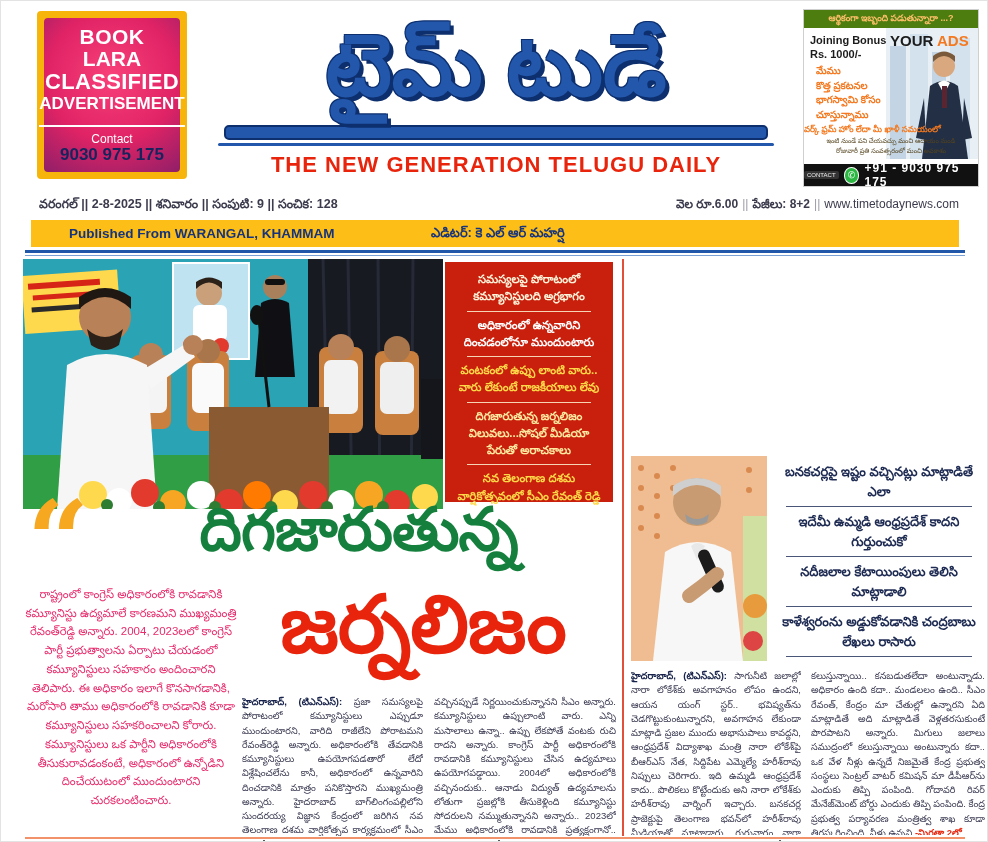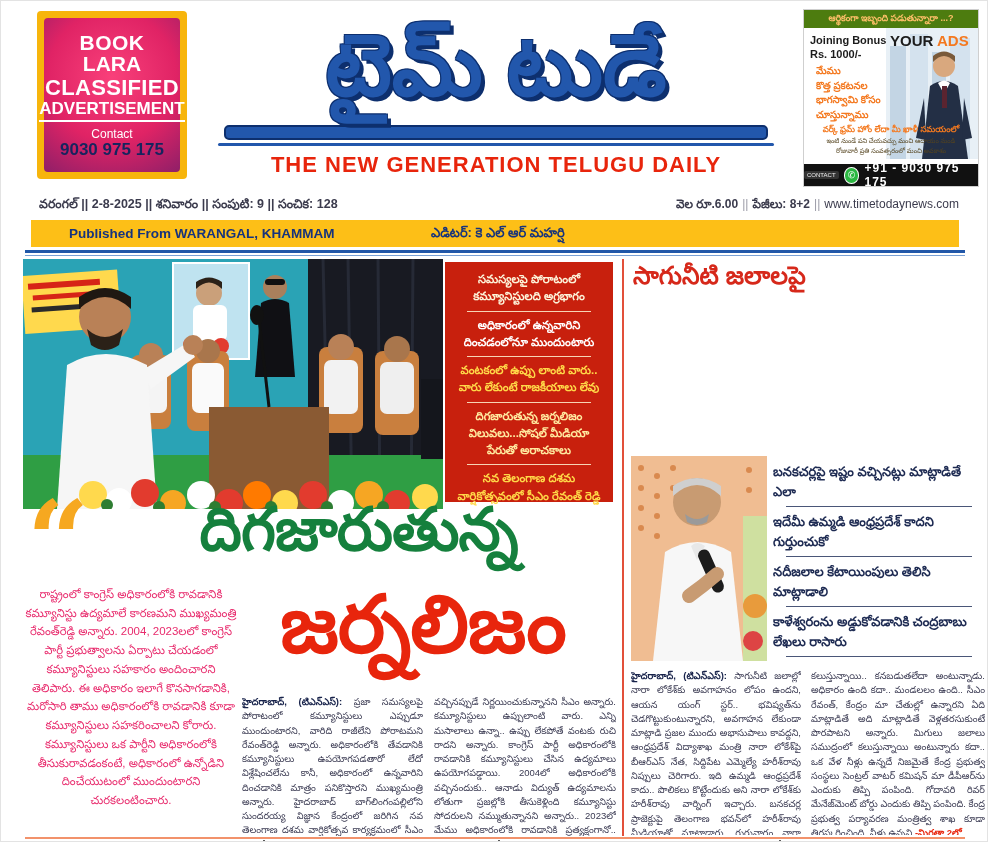--- a/index.html
+++ b/index.html
@@ -9,21 +9,21 @@
   
   .left-ad{position:absolute;left:36px;top:10px;width:150px;height:168px;
            background:#f7b50c;padding:7px;box-sizing:border-box;border-radius:4px;}
   .left-ad-inner{width:100%;height:100%;border-radius:4px;
            background:radial-gradient(circle at 50% 38%,#f9407a 0%,#e02365 55%,#8f1f68 100%);
            display:flex;flex-direction:column;align-items:center;justify-content:center;
            color:#fff;text-align:center;line-height:1.02;}
   .la1{font-size:21px;font-weight:800;letter-spacing:.5px;}
   .la2{font-size:21px;font-weight:800;}
   .la3{font-size:22px;font-weight:800;letter-spacing:.3px;margin-top:2px;}
-  .la4{font-size:17px;font-weight:800;border-bottom:2px solid #fff;padding-bottom:2px;margin-top:1px;}
+  .la4{font-size:17px;font-weight:800;border-bottom:2px solid #fff;padding-bottom:13px;margin-top:1px;}
   .la5{font-size:12px;margin-top:6px;}
   .la6{font-size:17px;font-weight:800;color:#16245e;margin-top:1px;}
   .masthead{position:absolute;left:200px;top:6px;width:590px;text-align:center;}
   .logo{font-size:86px;font-weight:800;color:#2257ac;line-height:1.35;
         text-shadow:4px 4px 0 #0d2f6e,-1px -1px 0 #0d2f6e,1px -1px 0 #0d2f6e,-1px 1px 0 #0d2f6e;}
   .logo-bar{width:540px;height:11px;background:#2257ac;border:2px solid #0d2f6e;
         border-radius:5px;margin:2px auto 0;}
   .logo-bar2{width:556px;height:3px;background:#2257ac;margin:3px auto 0;border-radius:2px;}
   .tagline{font-size:22px;font-weight:800;color:#e8250c;letter-spacing:1px;margin-top:6px;}
   
@@ -31,21 +31,21 @@
             border:1px solid #cfcfcf;box-sizing:border-box;font-size:10px;overflow:hidden;}
   .ra-top{background:#4d7c0f;color:#ffc06a;font-size:9px;font-weight:700;text-align:center;
           padding:3px 2px;}
   .ra-body{position:relative;height:131px;}
   .ra-city{position:absolute;right:0;top:0;width:92px;height:131px;}
   .ra-jb{position:absolute;left:6px;top:6px;font-size:11px;font-weight:800;color:#1c1c1c;line-height:1.25;}
   .ra-brand{position:absolute;left:86px;top:4px;font-size:15px;font-weight:800;color:#1c1c1c;}
   .ra-brand .ads{color:#f47920;}
   .ra-telugu{position:absolute;left:12px;top:36px;font-size:10px;font-weight:800;color:#f47920;
              line-height:1.45;}
-  .ra-line{position:absolute;left:0;width:100%;top:96px;text-align:center;font-size:8.5px;
+  .ra-line{position:absolute;left:0;width:100%;top:96px;text-align:left;font-size:8.5px;
            font-weight:800;color:#f4791f;}
   .ra-tiny{position:absolute;left:0;width:100%;top:108px;text-align:center;font-size:6.5px;
            color:#55441f;line-height:1.5;}
   .ra-bot{position:absolute;left:0;bottom:0;width:100%;background:#111;color:#fff;
           height:22px;display:flex;align-items:center;justify-content:center;gap:5px;}
   .ra-contact{font-size:6px;background:#333;color:#eee;padding:1px 3px;border-radius:2px;}
   .wa{width:15px;height:15px;border-radius:50%;background:#2bb741;color:#fff;display:flex;
       align-items:center;justify-content:center;font-size:9px;border:1px solid #fff;}
   .ra-phone{font-size:12px;font-weight:800;letter-spacing:1px;}
   
@@ -66,21 +66,21 @@
   .red-box{position:absolute;left:444px;top:261px;width:168px;height:240px;background:#c8200d;
            box-sizing:border-box;padding:9px 8px;text-align:center;}
   .hl{font-size:11.5px;font-weight:700;line-height:1.5;}
   .hl-sep{width:82%;height:0;border-bottom:1px solid rgba(255,245,210,.85);margin:5px auto;}
   .redrule-v{position:absolute;left:621px;top:258px;width:2px;height:577px;background:#e2503a;}
   
   .kicker{position:absolute;left:632px;top:260px;font-size:25px;font-weight:800;color:#d6281a;}
   .r-head{position:absolute;left:630px;top:292px;width:352px;font-size:56px;font-weight:800;
           color:#101010;line-height:1.38;letter-spacing:-1px;}
   .r-photo{position:absolute;left:630px;top:455px;width:136px;height:205px;overflow:hidden;}
-  .r-bullets{position:absolute;left:772px;top:458px;width:212px;text-align:left;}
+  .r-bullets{position:absolute;left:772px;top:458px;width:212px;text-align:center;}
   .rb{font-size:13px;font-weight:700;color:#1d2a52;line-height:1.5;padding:3px 0;}
   .rb-sep{width:88%;height:0;border-bottom:1px solid #4a5678;margin:2px auto;}
   .rb-last{font-size:14px;font-weight:800;color:#101522;}
   .r-col{position:absolute;top:668px;height:166px;font-size:9.5px;color:#3a3a52;
          text-align:justify;line-height:1.5;overflow:hidden;}
   .r-col1{left:630px;width:170px;}
   .r-col2{left:810px;width:174px;}
   
   .quote{position:absolute;left:26px;top:486px;font-size:108px;font-weight:800;color:#f6a820;
          font-family:"DejaVu Serif",serif;line-height:1;}
@@ -266,21 +266,20 @@
     <div class="hl-sep"></div>
     <div class="hl" style="color:#ffd848">వంటకంలో ఉప్పు లాంటి వారు.. వారు లేకుంటే రాజకీయాలు లేవు</div>
     <div class="hl-sep"></div>
     <div class="hl" style="color:#ffeaa0">దిగజారుతున్న జర్నలిజం విలువలు...సోషల్ మీడియా పేరుతో అరాచకాలు</div>
     <div class="hl-sep"></div>
     <div class="hl" style="color:#ffd848">నవ తెలంగాణ దశమ వార్షికోత్సవంలో సీఎం రేవంత్ రెడ్డి</div>
   </div>
 
   <div class="redrule-v"></div>
 
-  <div class="kicker">సాగునీటి జలాలపై</div>
   <div class="r-head">
   </div>
 
   <div class="r-photo">
     <svg viewBox="0 0 136 205" width="136" height="205">
       <rect x="0" y="0" width="136" height="205" fill="#f0bd92"></rect>
       <g fill="#d98a4f">
         <circle cx="10" cy="12" r="3"></circle>
           <circle cx="10" cy="32" r="3"></circle>
           <circle cx="10" cy="52" r="3"></circle>

